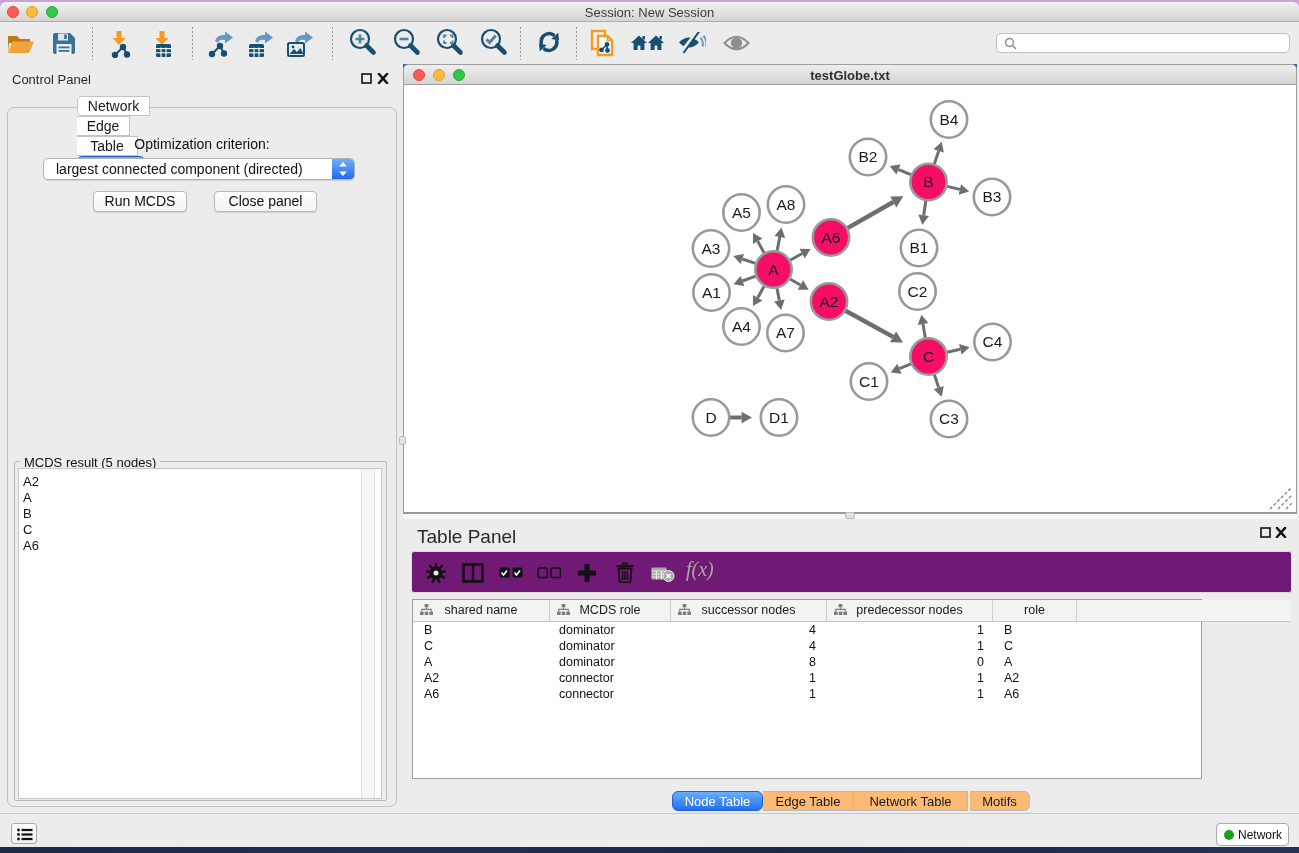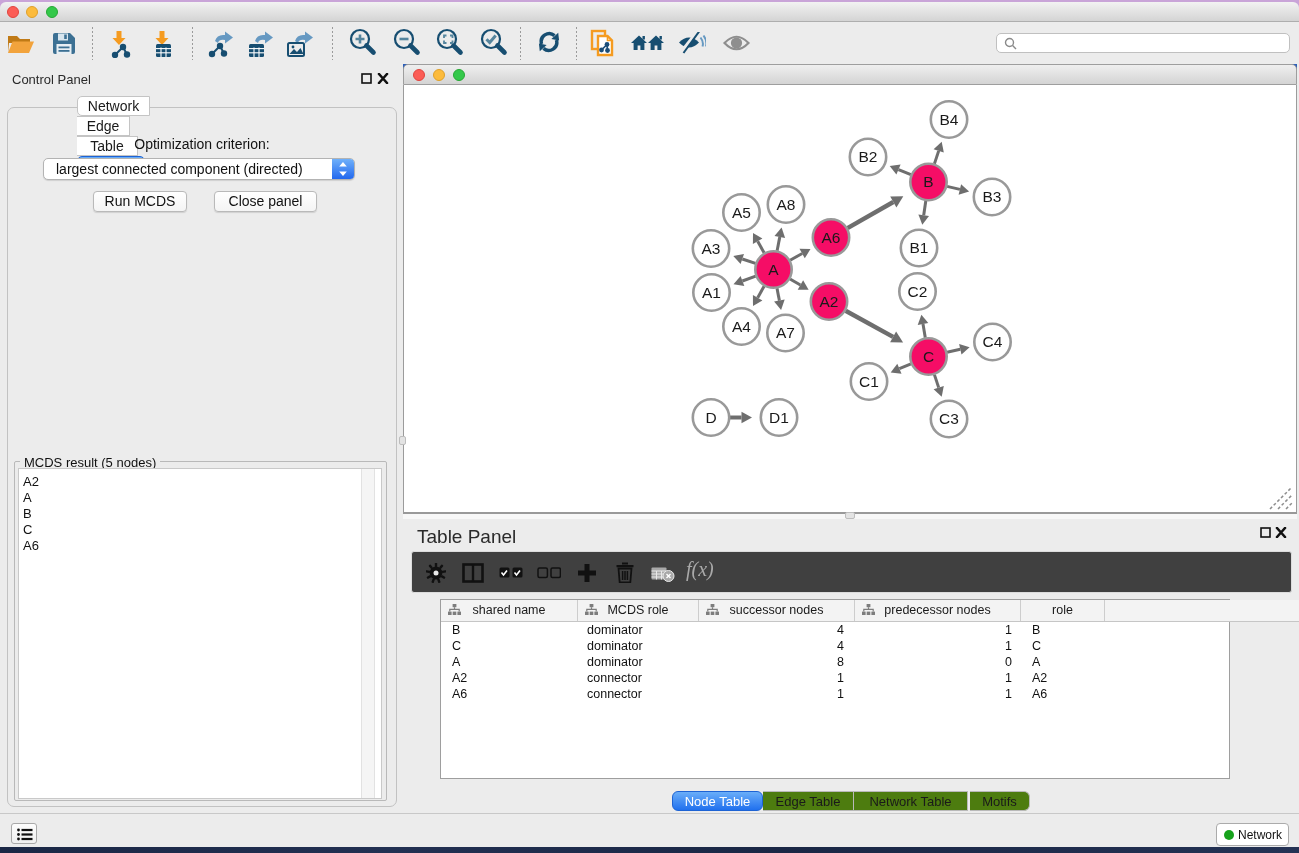--- a/index.html
+++ b/index.html
@@ -55,31 +55,31 @@
 #nw-title { left:403px; top:64px; width:894px; height:21px;
   background:linear-gradient(#efefef,#d4d4d4); border:1px solid #9e9e9e;
   border-radius:5px 5px 0 0; }
 #nw-title .t { position:absolute; left:0; right:0; top:3px; text-align:center;
   font-size:13px; font-weight:bold; color:#303030; }
 #canvas { left:403px; top:85px; width:894px; height:429px; background:#fff;
   border:1px solid #9b9b9b; border-top:none; border-bottom:2px solid #999; }
 
 #tp-title { left:417px; top:526px; font-size:19px; color:#2a2a2a; }
 #tp-toolbar { left:411px; top:551px; width:881px; height:42px;
-  border:1px solid #dcdcdc; border-radius:3px; background:#404040; }
+  border:1px solid #dcdcdc; border-radius:3px; background:#701a75; }
 #tbl { left:412px; top:599px; width:790px; height:180px; background:#fff;
-  border:1px solid #9e9e9e;margin-left:28px; }
+  border:1px solid #9e9e9e; }
 #thead { position:absolute; left:0; top:0; width:878px; height:22px; background:#f3f3f3;
   border-bottom:1px solid #c6c6c6; }
 .th { position:absolute; top:0; height:21px; border-right:1px solid #cdcdcd;
   font-size:12.5px; color:#1a1a1a; text-align:center; line-height:21px; }
 .trow { position:absolute; font-size:12.5px; color:#111; height:16px; line-height:16px; }
 .trow span { position:absolute; }
 
-.btab { height:20px; background:#4d7c0f; border:1px solid #b9b9b9; border-left:none;
+.btab { height:20px; background:#fdba74; border:1px solid #b9b9b9; border-left:none;
   font-size:13px; color:#1a1a1a; text-align:center; line-height:19px; position:absolute; top:791px; }
 .btab.first { border-left:1px solid #b9b9b9; border-radius:6px 0 0 6px; }
 .btab.last { border-radius:0 6px 6px 0; }
 .btab.sel { background:linear-gradient(#6aaef9,#2070ee); color:#fff; border:1px solid #1d63d4; border-radius:6px;}
 
 #sline { left:0; top:813px; width:1299px; height:1px; background:#c8c8c8; }
 #sbar { left:0; top:814px; width:1299px; height:33px; background:#ececec; }
 #lbtn { left:11px; top:823px; width:26px; height:21px; background:linear-gradient(#fdfdfd,#f0f0f0);
   border:1px solid #a9a9a9; border-radius:3px; }
 #membtn { left:1216px; top:823px; width:73px; height:23px; background:#fff;
@@ -90,20 +90,21 @@
 #dark { left:0; top:847px; width:1299px; height:6px;
   background:linear-gradient(90deg,#1a2745,#223052 30%,#1a2745 60%,#243254); }
 .grip { position:absolute; background:#e3e3e3; border:1px solid #bdbdbd; border-radius:2px; }
 </style></head>
 <body>
 <div id="lav" class="abs"></div>
 <div id="titlebar" class="abs">
   <div class="light r" style="left:7px;"></div>
   <div class="light y" style="left:26px;"></div>
   <div class="light g" style="left:46px;"></div>
+  <div class="t">Session: New Session</div>
 </div>
 <div id="toolbar" class="abs">
 <svg class="abs" style="left:6px;top:9px" width="30" height="23" viewBox="0 0 30 23">
       <path d="M2 4 h9 l3 3 h10 v4 h-22 z" fill="#c07a16"></path>
       <path d="M2 21 L6.5 9.5 H28 L23 21 Z" fill="#f2a33c"></path>
       <path d="M2 21 L2 6 l1 5 z" fill="#c07a16"></path>
     </svg>
 <svg class="abs" style="left:52px;top:9px" width="24" height="23" viewBox="0 0 24 23">
       <path d="M1 3 q0-2 2-2 h15 l5 5 v14 q0 2 -2 2 h-18 q-2 0 -2 -2 z" fill="#3c7093"></path>
       <rect x="6" y="1.5" width="10" height="7" fill="#d7e5ee"></rect>
@@ -250,20 +251,21 @@
 <div id="fs" class="abs"></div>
 <div id="fs-label" class="abs">MCDS result (5 nodes)</div>
 <div id="fs-list" class="abs">A2<br>A<br>B<br>C<br>A6</div>
 <div id="fs-scroll" class="abs"></div>
 
 <div id="nw-blue" class="abs"></div>
 <div id="nw-title" class="abs">
   <div class="light r" style="left:9px;top:4px;"></div>
   <div class="light y" style="left:29px;top:4px;"></div>
   <div class="light g" style="left:49px;top:4px;"></div>
+  <div class="t">testGlobe.txt</div>
 </div>
 <div id="canvas" class="abs">
 <svg width="892" height="426" viewBox="0 0 892 426" font-family="Liberation Sans, sans-serif">
 <line x1="351.7" y1="191.1" x2="338.4" y2="196.0" stroke="#6e6e6e" stroke-width="3.0"></line>
 <polygon points="329.5,199.3 336.6,191.0 340.3,201.1" fill="#6e6e6e"></polygon>
 <line x1="351.5" y1="178.4" x2="338.3" y2="174.0" stroke="#6e6e6e" stroke-width="3.0"></line>
 <polygon points="329.3,171.0 340.0,168.9 336.6,179.1" fill="#6e6e6e"></polygon>
 <line x1="360.2" y1="201.1" x2="353.7" y2="212.7" stroke="#6e6e6e" stroke-width="3.0"></line>
 <polygon points="349.0,221.0 348.9,210.1 358.4,215.4" fill="#6e6e6e"></polygon>
 <line x1="360.2" y1="167.9" x2="353.7" y2="156.3" stroke="#6e6e6e" stroke-width="3.0"></line>

